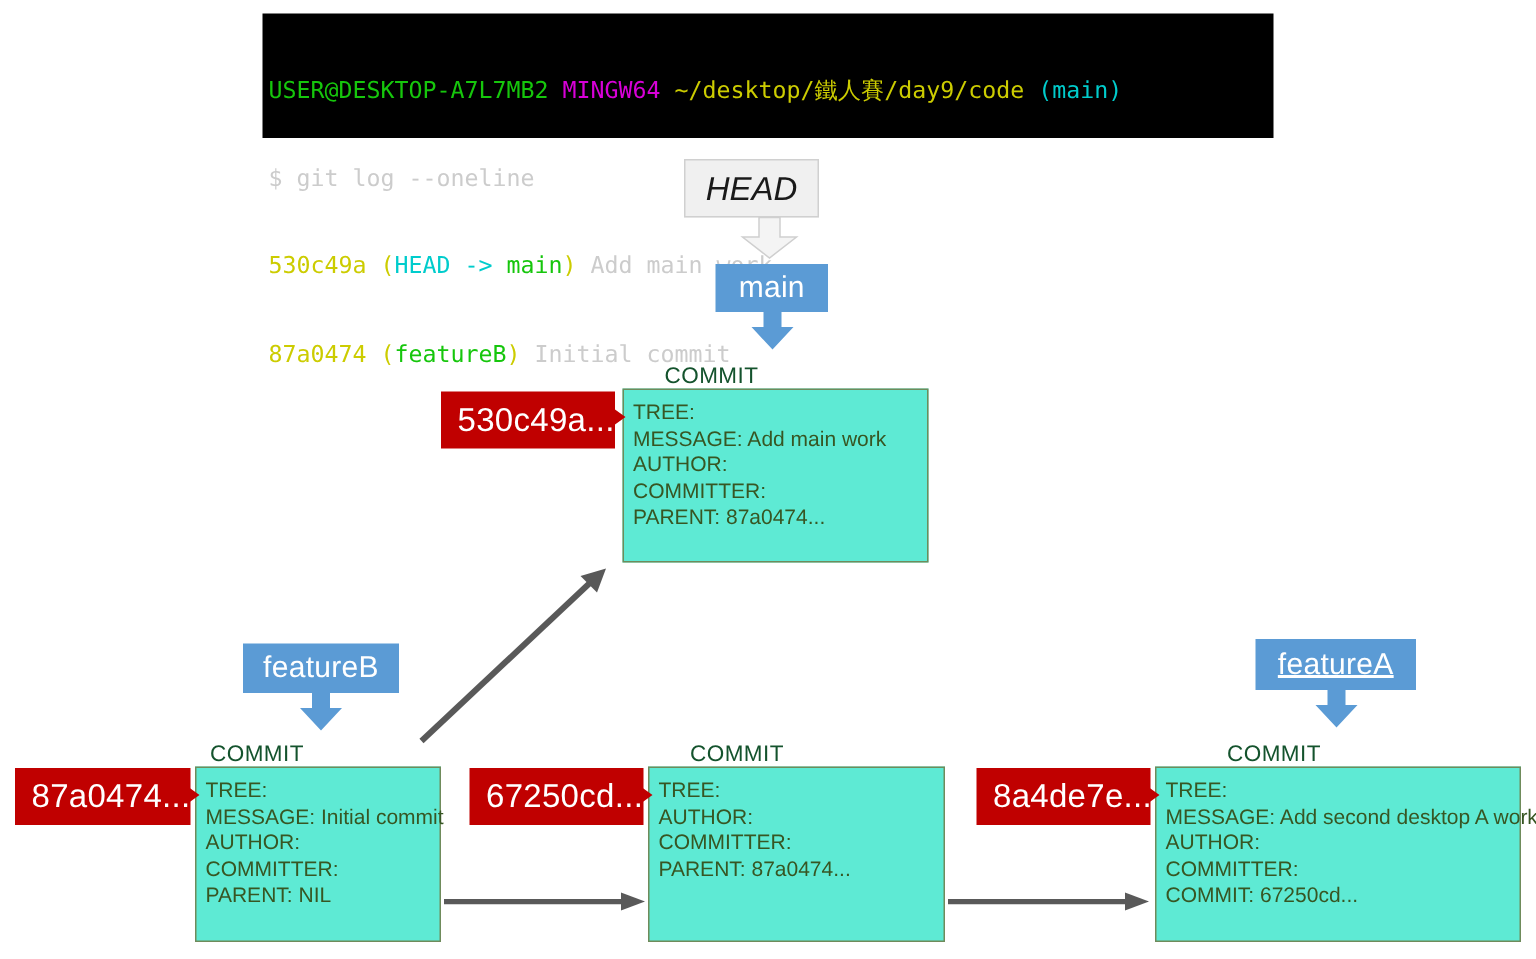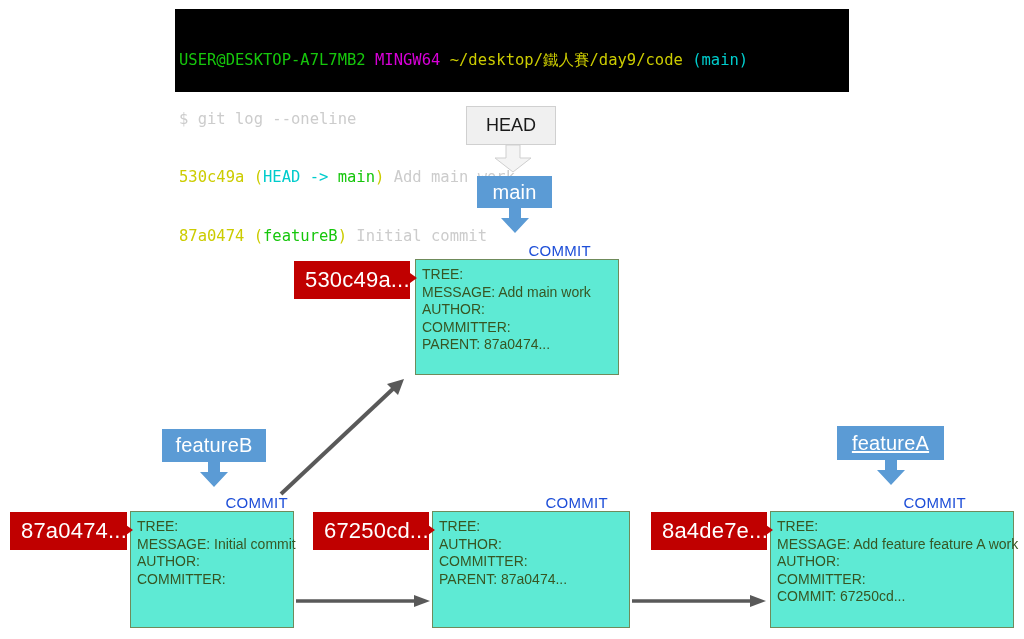--- a/index.html
+++ b/index.html
@@ -40,30 +40,31 @@
   .t-green  { color: #16c60c; }
   .t-mag    { color: #d800d8; }
   .t-yellow { color: #cccc00; }
   .t-cyan   { color: #00cccc; }
   .t-white  { color: #cccccc; }
   .t-line { display: block; height: 19.5px; }
 
   
   .head-box {
     position: absolute;
-    left: 466px; top: 106px;
+    left: 456px; top: 106px;
     width: 90px; height: 39px;
     background: #f0f0f0;
     border: 1px solid #d0d0d0;
     box-sizing: border-box;
     display: flex;
     align-items: center;
     justify-content: center;
-    font-size: 18px;
+    font-size: 22px;
     color: #1a1a1a;
+    font-style: italic;
   }
   
   .hollow-arrow {
     position: absolute;
     left: 494px; top: 145px;
     width: 38px; height: 28px;
   }
 
   .branch-label {
     position: absolute;
@@ -77,22 +78,22 @@
   }
   .blue-arrow {
     position: absolute;
     width: 30px;
     height: 26px;
   }
 
   .commit-cap {
     position: absolute;
     font-size: 15px;
-    color: #1d4ed8;
-    text-align: right;
+    color: #14532d;
+    text-align: left;
     letter-spacing: .3px;
   }
 
   .commit-box {
     position: absolute;
     background: #5eead4;
     border: 1px solid #6f8b5b;
     box-sizing: border-box;
     padding: 6px 0 0 6px;
     color: #375623;
@@ -179,20 +180,21 @@
   </div>
 
   <div class="commit-cap" style="left:140px; top:494px; width:148px;">
     <span>COMMIT</span>
   </div>
   <div class="commit-box" style="left:130px; top:511px; width:164px; height:117px;">
     <span class="row">TREE:</span>
     <span class="row">MESSAGE: Initial commit</span>
     <span class="row">AUTHOR:</span>
     <span class="row">COMMITTER:</span>
+    <span class="row">PARENT: NIL</span>
   </div>
   <div class="hash-label" style="left:10px; top:512px; width:117px; height:38px;">
     <span>87a0474...</span>
   </div>
   <div class="red-arrow" style="left:118px; top:524px;">
     <svg width="16" height="12" viewBox="0 0 16 12">
       <path d="M0,4 L8,4 L8,1 L15,6 L8,11 L8,8 L0,8 Z" fill="#c00000"></path>
     </svg>
   </div>
 
@@ -221,21 +223,21 @@
     <svg width="30" height="26" viewBox="0 0 30 26">
       <polygon points="9,0 21,0 21,10 29,10 15,25 1,10 9,10" fill="#5b9bd5"></polygon>
     </svg>
   </div>
 
   <div class="commit-cap" style="left:818px; top:494px; width:148px;">
     <span>COMMIT</span>
   </div>
   <div class="commit-box" style="left:770px; top:511px; width:244px; height:117px;">
     <span class="row">TREE:</span>
-    <span class="row">MESSAGE: Add feature feature A work</span>
+    <span class="row">MESSAGE: Add second desktop A work</span>
     <span class="row">AUTHOR:</span>
     <span class="row">COMMITTER:</span>
     <span class="row">COMMIT: 67250cd...</span>
   </div>
   <div class="hash-label" style="left:651px; top:512px; width:116px; height:38px;">
     <span>8a4de7e...</span>
   </div>
   <div class="red-arrow" style="left:758px; top:524px;">
     <svg width="16" height="12" viewBox="0 0 16 12">
       <path d="M0,4 L8,4 L8,1 L15,6 L8,11 L8,8 L0,8 Z" fill="#c00000"></path>

